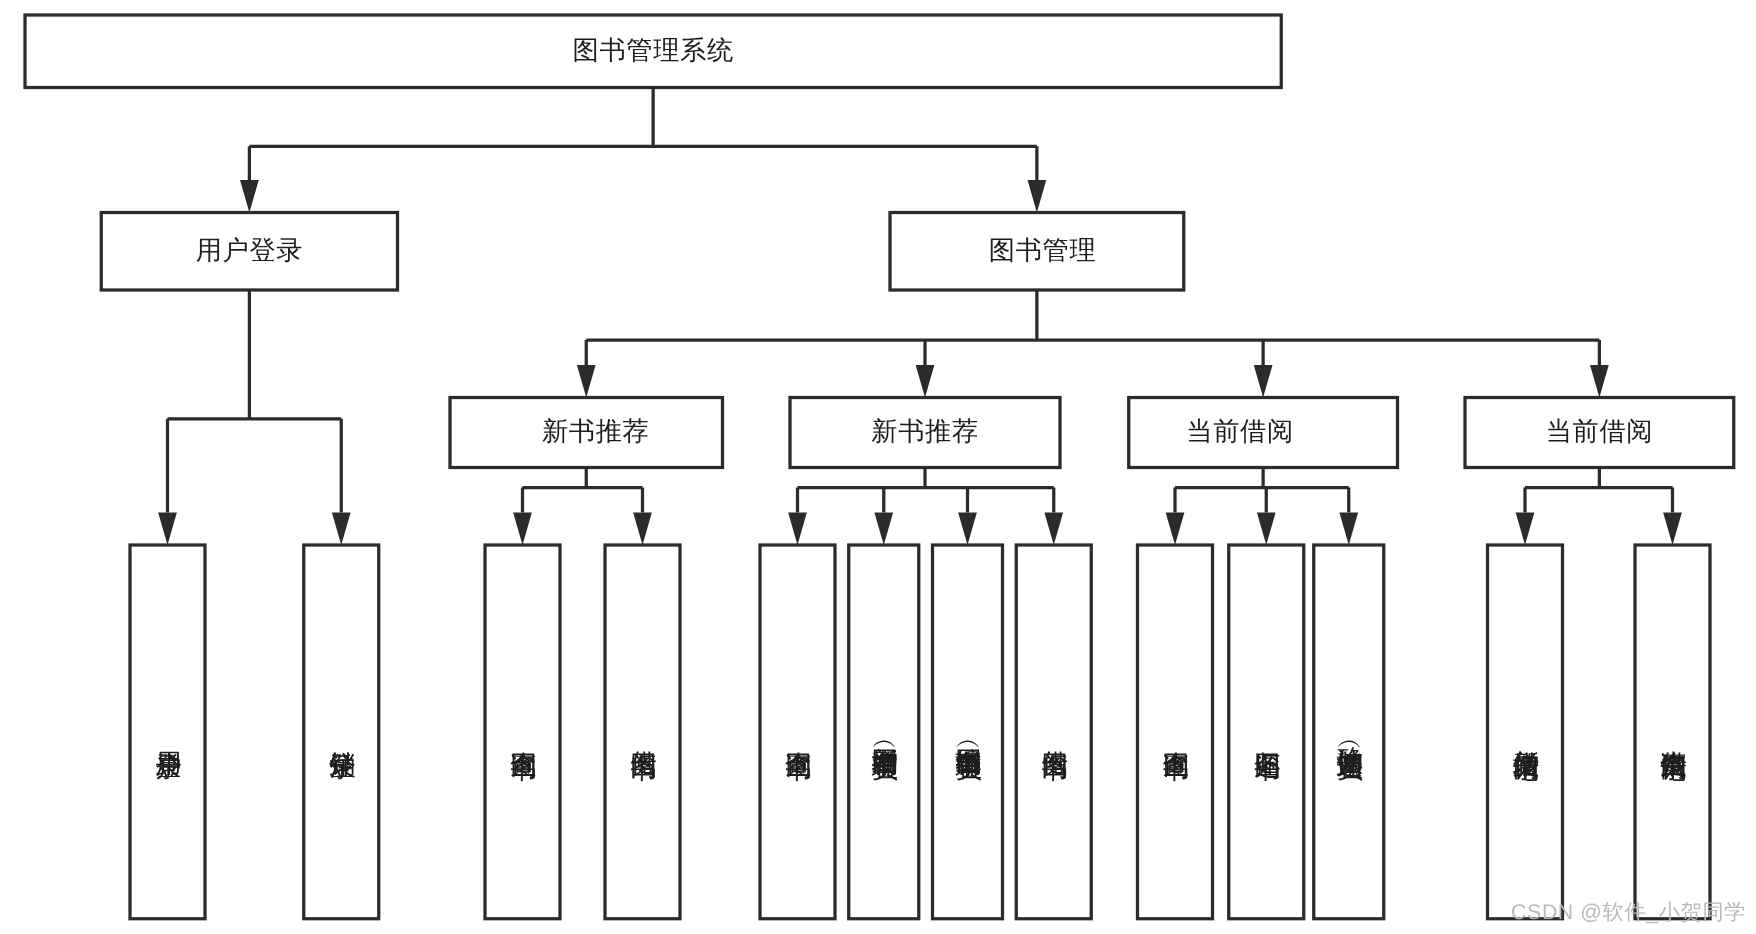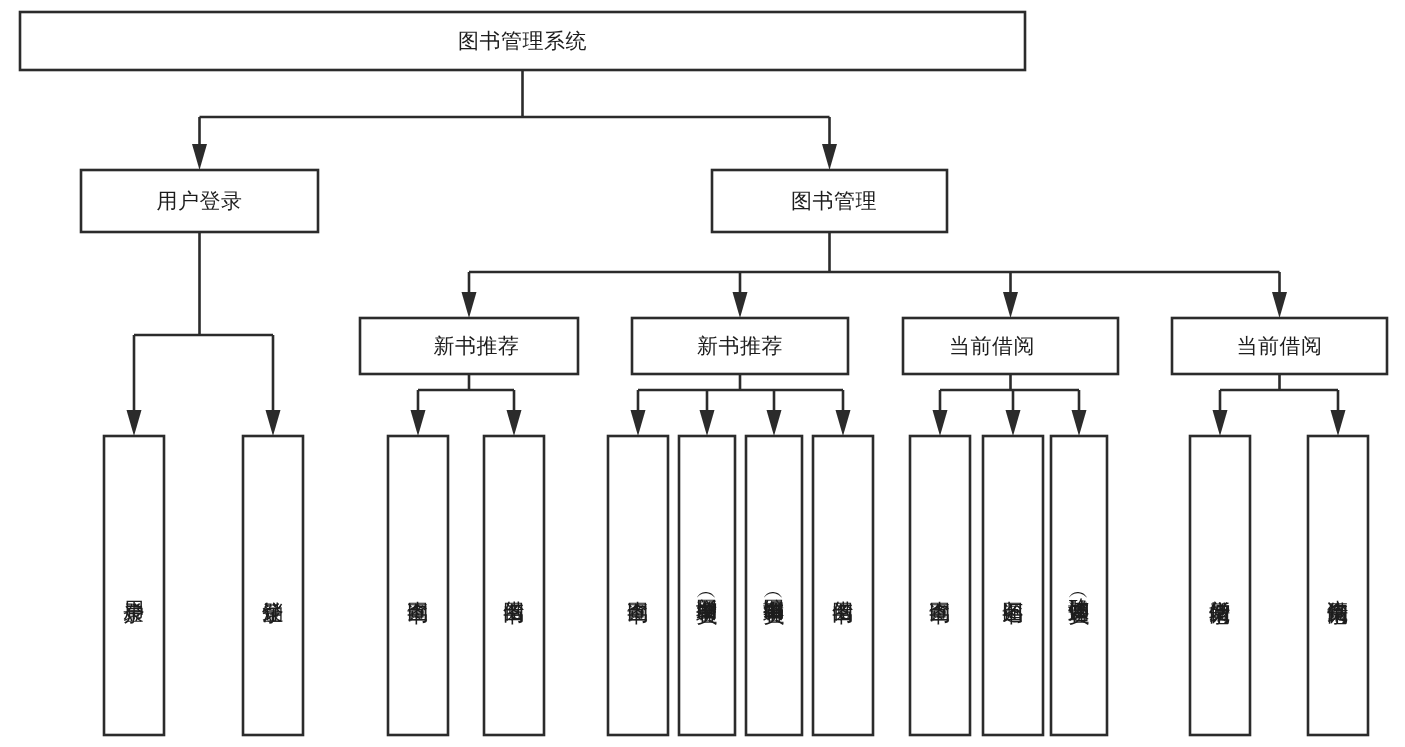--- a/index.html
+++ b/index.html
@@ -183,20 +183,21 @@
       <div class="node-label-v" style="left: 679px; top: 436px; width: 56px; height: 299px;">新增图书（管理员）</div>
       <div class="node-label-v" style="left: 746px; top: 436px; width: 56px; height: 299px;">编辑图书（管理员）</div>
       <div class="node-label-v" style="left: 813px; top: 436px; width: 60px; height: 299px;">借阅图书</div>
       <div class="node-label-v" style="left: 910px; top: 436px; width: 60px; height: 299px;">查询图书</div>
       <div class="node-label-v" style="left: 983px; top: 436px; width: 60px; height: 299px;">归还图书</div>
       <div class="node-label-v" style="left: 1051px; top: 436px; width: 56px; height: 299px;">确认归还（管理员）</div>
       <div class="node-label-v" style="left: 1190px; top: 436px; width: 60px; height: 299px;">新增借阅记录</div>
       <div class="node-label-v" style="left: 1308px; top: 436px; width: 60px; height: 299px;">查询借阅记录</div>
     </div>
 
+  <div class="watermark">CSDN @软件_小贺同学</div>
 <div class="hit-area" title="图书管理系统" style="left: 20px; top: 12px; width: 1005px; height: 58px;"></div>
     <div class="hit-area" title="用户登录" style="left: 81px; top: 170px; width: 237px; height: 62px;"></div>
     <div class="hit-area" title="图书管理" style="left: 712px; top: 170px; width: 235px; height: 62px;"></div>
     <div class="hit-area" title="新书推荐" style="left: 360px; top: 318px; width: 218px; height: 56px;"></div>
     <div class="hit-area" title="图书借阅" style="left: 632px; top: 318px; width: 216px; height: 56px;"></div>
     <div class="hit-area" title="当前借阅" style="left: 903px; top: 318px; width: 215px; height: 56px;"></div>
     <div class="hit-area" title="借阅记录" style="left: 1172px; top: 318px; width: 215px; height: 56px;"></div>
     <div class="hit-area" title="用户登录" style="left: 104px; top: 436px; width: 60px; height: 299px;"></div>
     <div class="hit-area" title="注销登录" style="left: 243px; top: 436px; width: 60px; height: 299px;"></div>
     <div class="hit-area" title="查询图书" style="left: 388px; top: 436px; width: 60px; height: 299px;"></div>

